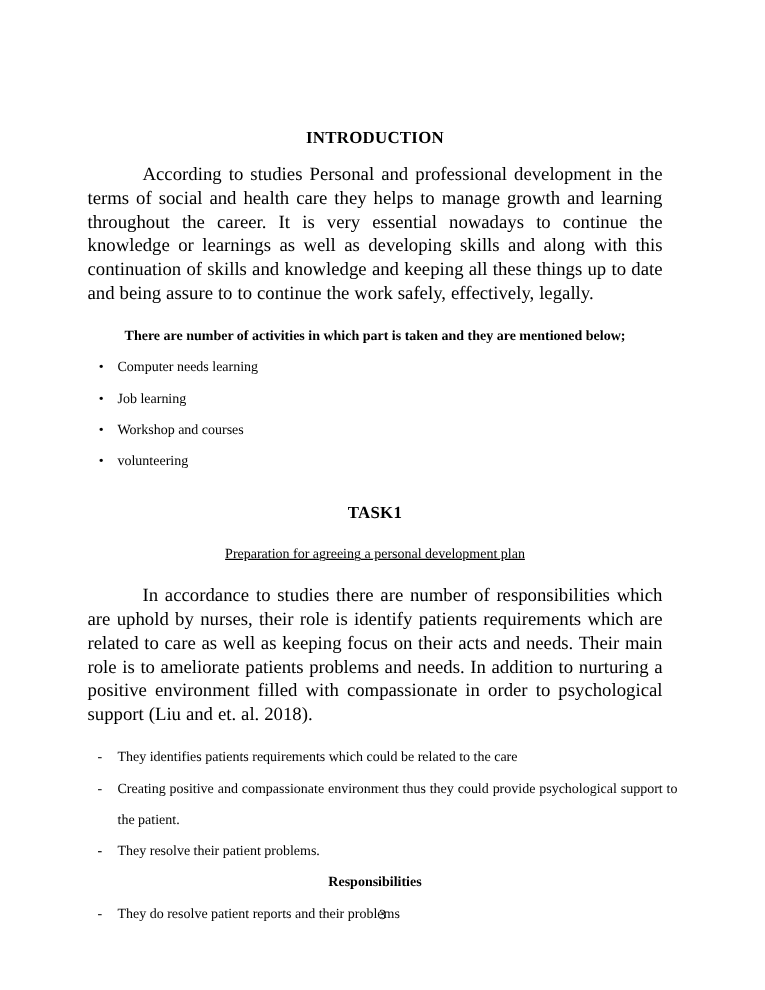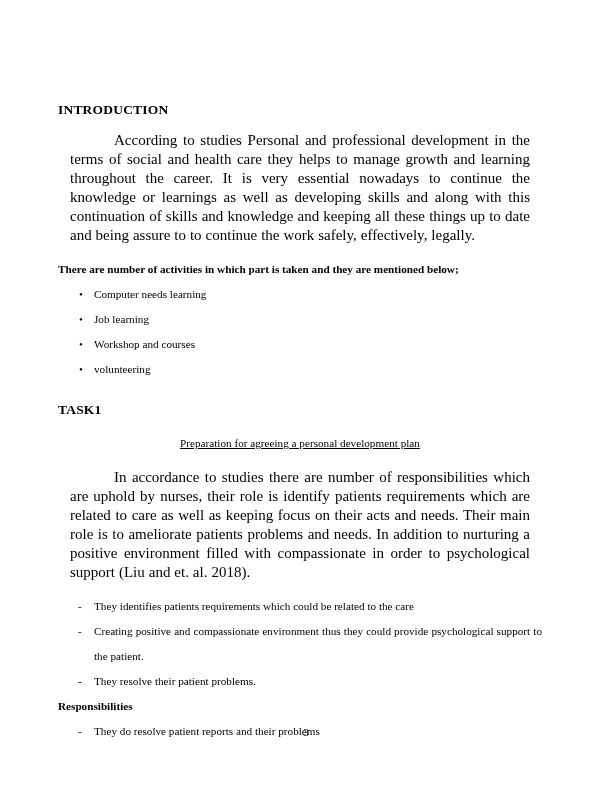--- a/index.html
+++ b/index.html
@@ -24,20 +24,21 @@
     left: 58px;
     top: 101px;
     width: 484px;
   }
   h1.doc-heading {
     font-size: 13.5px;
     font-weight: bold;
     margin: 0 0 9px 0;
     line-height: 1.35;
     letter-spacing: 0.2px;
+    text-align: center;
   }
   h1.doc-heading.task {
     margin-top: 19px;
     margin-bottom: 12px;
   }
   p.body-par {
     font-size: 15px;
     line-height: 19px;
     margin: 12px;
     text-align: justify;
@@ -45,21 +46,21 @@
     word-spacing: 0.2px;
   }
   p.body-par.no-indent {
     text-indent: 0;
   }
   p.bold-lead {
     font-size: 11.2px;
     font-weight: bold;
     line-height: 25px;
     margin: 0;
-    text-align: left;
+    text-align: center;
     font-family: Liberation Serif, serif;
   }
   p.underline-sub {
     font-size: 11.2px;
     line-height: 25px;
     margin: 0 0 0 0;
     text-decoration: underline;
     text-align: center;
   }
   ul.bullets, ul.dashes {

